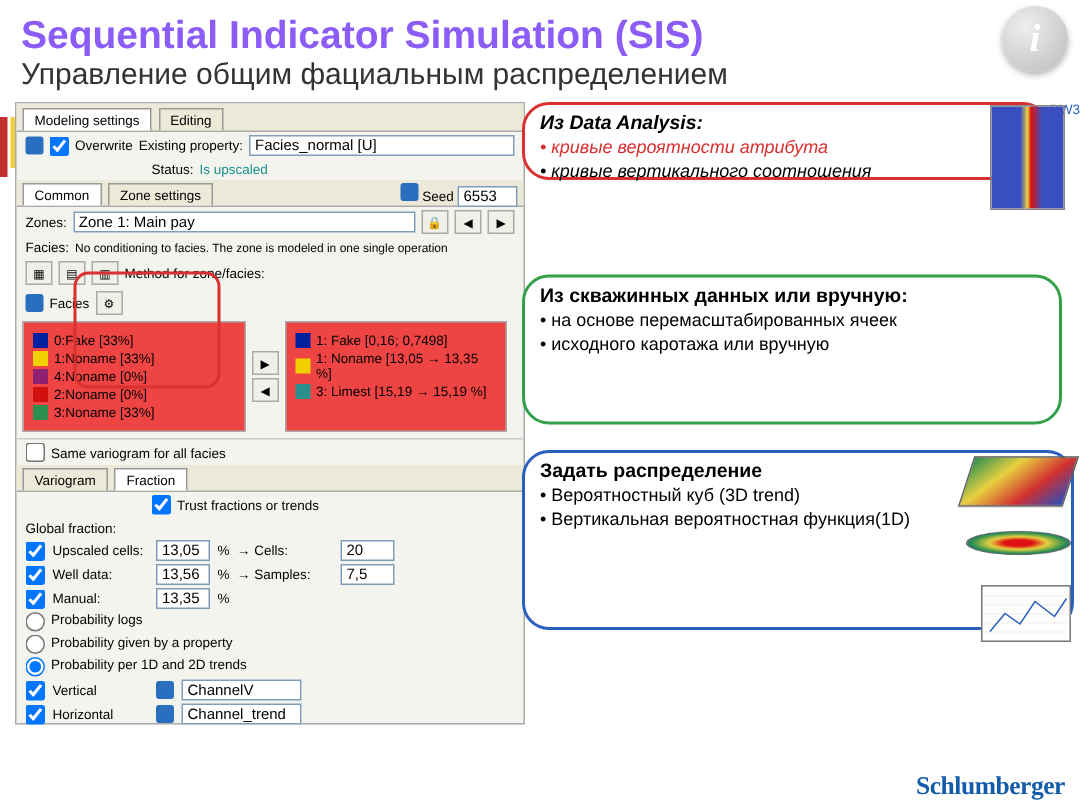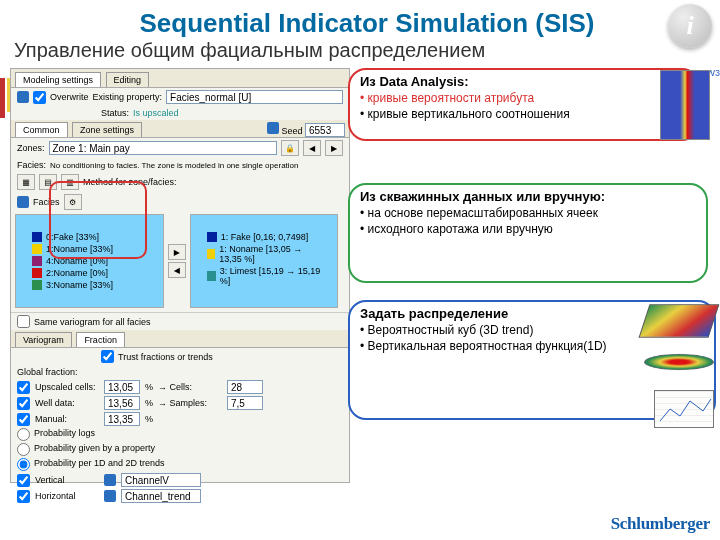--- a/index.html
+++ b/index.html
@@ -8,22 +8,21 @@
     height: 540px;
     font-family: Arial, sans-serif;
     background: #fff;
     position: relative;
     overflow: hidden;
   }
   .title {
     font-size: 26px;
     font-weight: bold;
     padding: 8px 0 0 14px;
-    color: #0369a1;
-    text-align: center;
+    color: #8b5cf6;
   }
   .subtitle {
     font-size: 20px;
     padding: 0 0 6px 14px;
     color: #333;
   }
   .info-circle {
     position: absolute;
     right: 8px;
     top: 4px;
@@ -109,22 +108,22 @@
     position: absolute;
     left: 49px;
     top: 113px;
     width: 98px;
     height: 78px;
     border: 2px solid #d93030;
     border-radius: 10px;
   }
   .facies-list {
     border: 1px solid #aaa;
-    background: #7dd3fc;
-    padding: 16px;
+    background: #ef4444;
+    padding: 6px;
     margin: 2px 4px;
   }
   .facies-item {
     display: flex;
     align-items: center;
     gap: 4px;
     font-size: 9px;
     padding: 1px 0;
   }
   .sw { width: 10px; height: 10px; }
@@ -152,21 +151,22 @@
     padding: 4px 10px 6px 10px;
     font-size: 12px;
   }
   .annot .ahead { font-weight: bold; font-size: 13px; }
   .annot .abul { font-size: 12px; padding-top: 2px; }
 
   .ann-red {
     border-color: #d93030;
     left: 348px; top: 0;
     width: 352px;
-    height: 73px;
+    height: 52px;
+    font-style: italic;
   }
   .ann-green {
     border-color: #33a04a;
     left: 348px; top: 115px;
     width: 360px;
     height: 100px;
   }
   .ann-blue {
     border-color: #2a5fbf;
     left: 348px; top: 232px;
@@ -343,21 +343,21 @@
       <label>Trust fractions or trends</label>
     </div>
     <div class="row">
         <label style="font-size:9px">Global fraction:</label>
       </div>
     <div class="grid-row">
       <input type="checkbox" checked="" style="">
       <span class="lbl">Upscaled cells:</span>
       <span class="field smallfield">13,05</span> %
       <span class="lbl">→ Cells:</span>
-      <span class="field smallfield">28</span>
+      <span class="field smallfield">20</span>
     </div>
     <div class="grid-row">
       <input type="checkbox" checked="" style="">
       <span class="lbl">Well data:</span>
       <span class="field smallfield">13,56</span> %
       <span class="lbl">→ Samples:</span>
       <span class="field smallfield">7,5</span>
     </div>
     <div class="grid-row">
       <input type="checkbox" checked="" style="">

